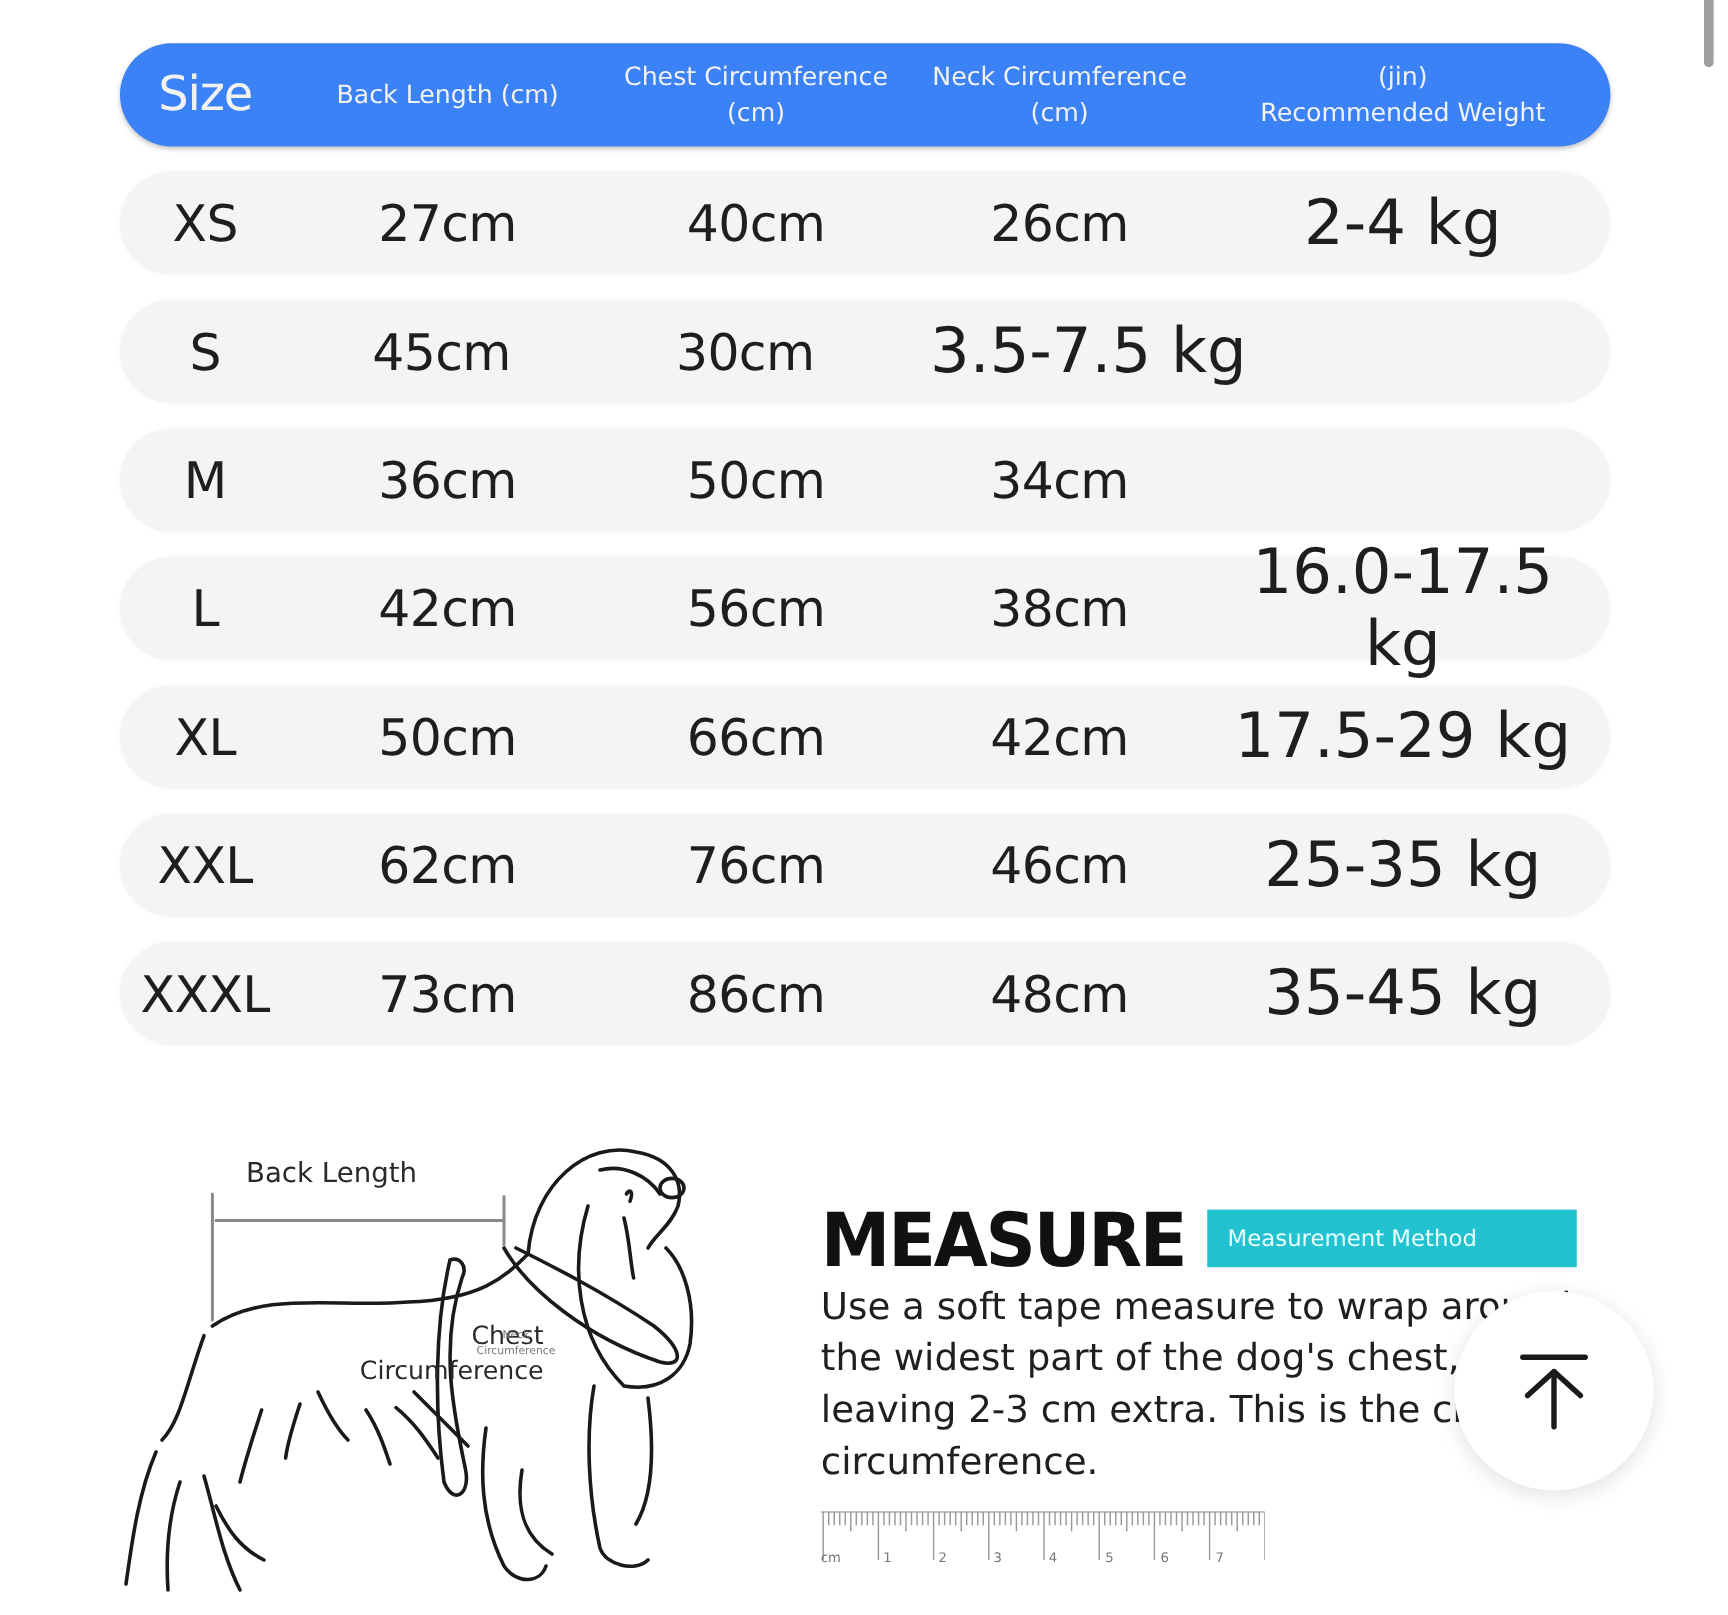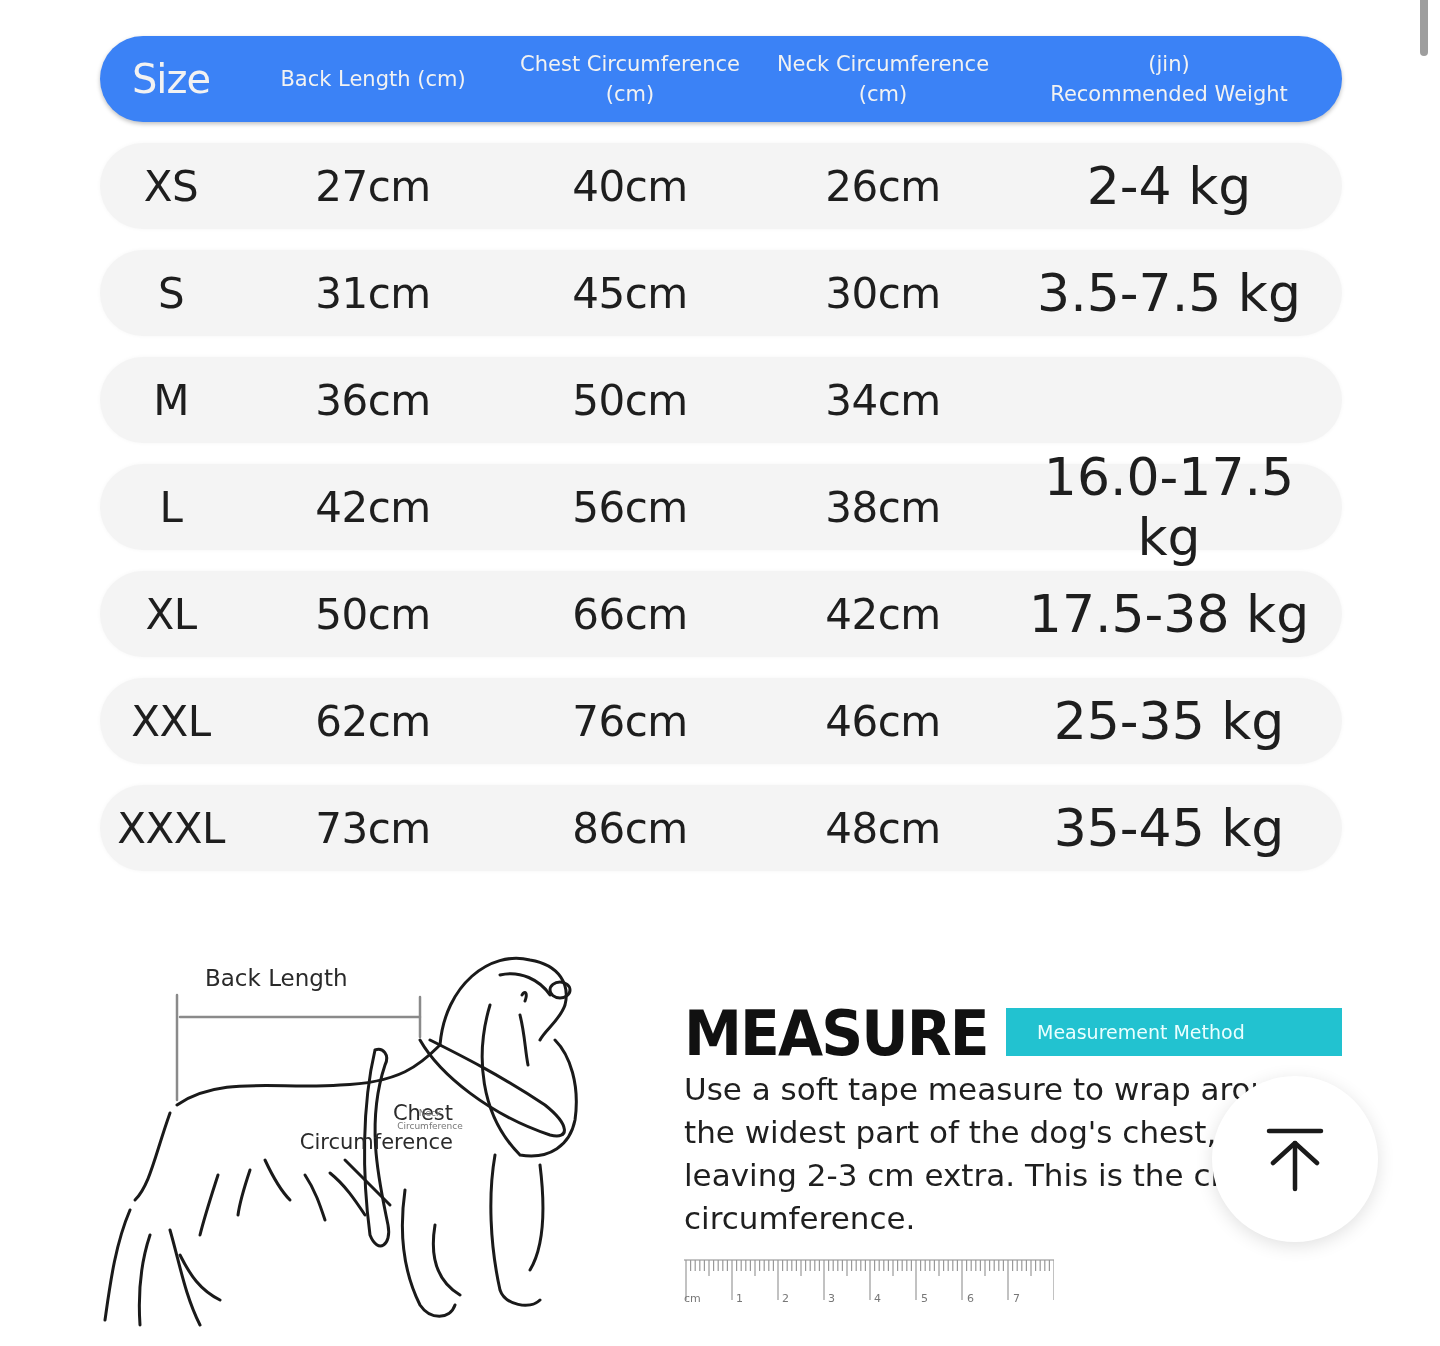--- a/index.html
+++ b/index.html
@@ -32,23 +32,23 @@
   .diagram { position: absolute; left: 100px; top: 945px; width: 490px; height: 395px; }
   .diagram svg { position: absolute; left: 0; top: 0; }
   .lbl { position: absolute; color: #2a2a2a; }
   .lbl-back { left: 105px; top: 20px; font-size: 23px; }
   .lbl-chest { left: 105px; top: 154px; font-size: 21px; text-align: right; width: 248px; line-height: 29px; }
   .lbl-neck { left: 290px; top: 162px; font-size: 9px; text-align: center; width: 80px; line-height: 13px; color: #777; }
 
   .measure { position: absolute; left: 684px; top: 1000px; width: 640px; }
   .measure-title { font-size: 62px; font-weight: bold; letter-spacing: -2px; line-height: 68px; color: #111; display: inline-block; vertical-align: top; transform: scaleX(0.94); transform-origin: left; }
   .measure-tag {
-    position: absolute; left: 322px; top: 8px; width: 336px; height: 48px;
+    position: absolute; left: 322px; top: 8px; width: 308px; height: 48px;
     background: #22c2d0; color: #eaffff; font-size: 19px; line-height: 48px;
-    padding-left: 31px; box-sizing: border-box;
+    padding-left: 17px; box-sizing: border-box;
   }
   .measure-text { font-size: 31px; line-height: 43px; color: #1f1f1f; margin-top: 0; width: 640px; }
   .ruler { position: absolute; left: 684px; top: 1258px; width: 370px; height: 46px; }
 
   .back-top {
     position: absolute; left: 1212px; top: 1076px; width: 166px; height: 166px;
     border-radius: 50%; background: #ffffff;
     box-shadow: 0 4px 18px rgba(0,0,0,0.12);
     display: flex; align-items: center; justify-content: center; cursor: pointer;
   }
@@ -78,21 +78,20 @@
 
   <div class="row">
     <div class="rcell c0">XS</div>
     <div class="rcell c1">27cm</div>
     <div class="rcell c2">40cm</div>
     <div class="rcell c3">26cm</div>
     <div class="rcell c4 weight">2-4 kg</div>
   </div>
   <div class="row">
     <div class="rcell c0">S</div>
-    <div class="rcell c1">31cm</div>
     <div class="rcell c2">45cm</div>
     <div class="rcell c3">30cm</div>
     <div class="rcell c4 weight">3.5-7.5 kg</div>
   </div>
   <div class="row">
     <div class="rcell c0">M</div>
     <div class="rcell c1">36cm</div>
     <div class="rcell c2">50cm</div>
     <div class="rcell c3">34cm</div>
   </div>
@@ -101,21 +100,21 @@
     <div class="rcell c1">42cm</div>
     <div class="rcell c2">56cm</div>
     <div class="rcell c3">38cm</div>
     <div class="rcell c4 weight">16.0-17.5 kg</div>
   </div>
   <div class="row">
     <div class="rcell c0">XL</div>
     <div class="rcell c1">50cm</div>
     <div class="rcell c2">66cm</div>
     <div class="rcell c3">42cm</div>
-    <div class="rcell c4 weight">17.5-38 kg</div>
+    <div class="rcell c4 weight">17.5-29 kg</div>
   </div>
   <div class="row">
     <div class="rcell c0">XXL</div>
     <div class="rcell c1">62cm</div>
     <div class="rcell c2">76cm</div>
     <div class="rcell c3">46cm</div>
     <div class="rcell c4 weight">25-35 kg</div>
   </div>
   <div class="row">
     <div class="rcell c0">XXXL</div>

